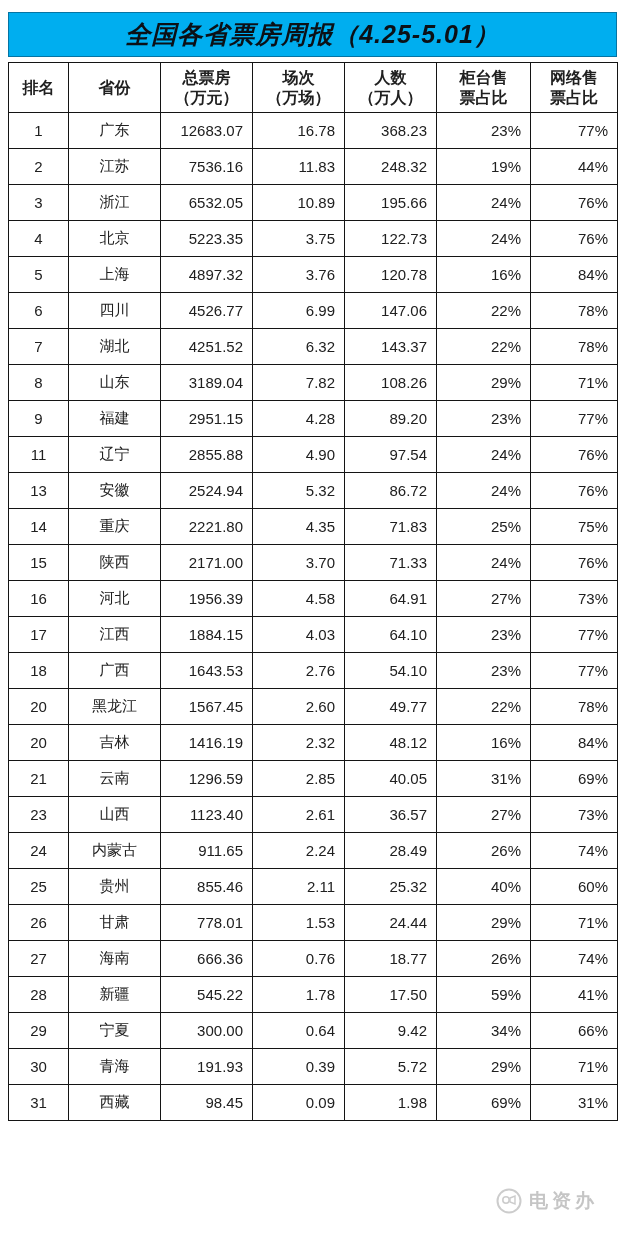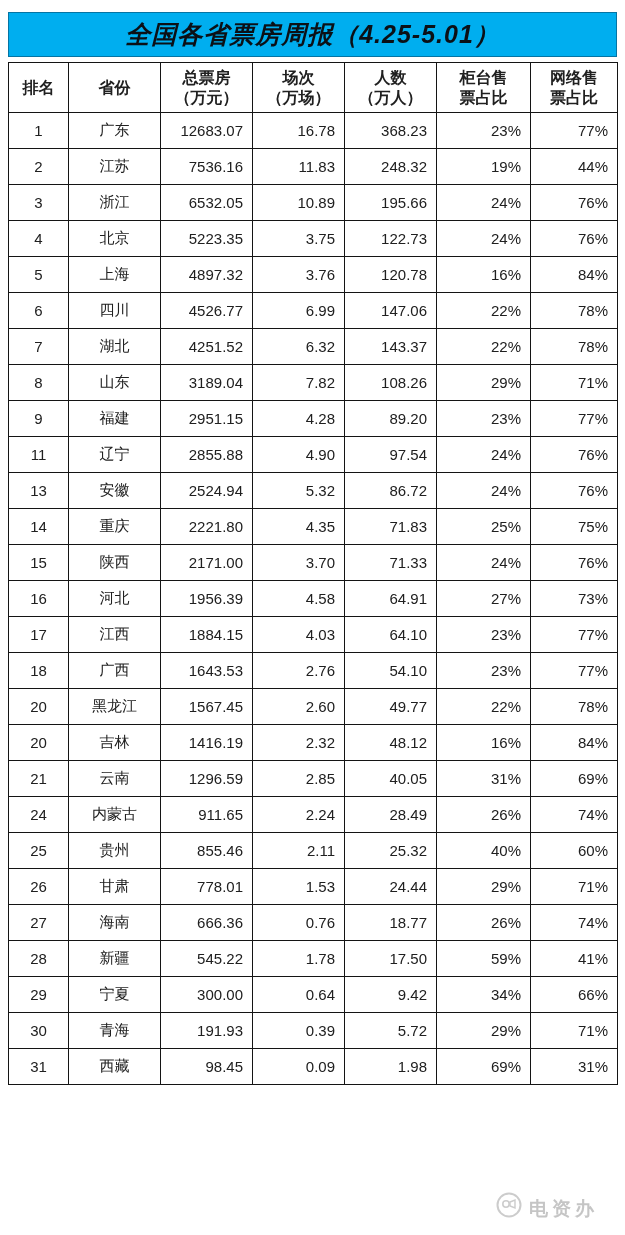--- a/index.html
+++ b/index.html
@@ -56,21 +56,20 @@
   col.w-cnt  { width:94px; }
   col.w-net  { width:87px; }
   .watermark {
     position:absolute; left:496px; top:1188px;
     display:flex; align-items:center; gap:7px;
     opacity:.5; pointer-events:none;
   }
   .watermark .wm-text {
     font-size:19px; font-weight:bold; color:#8d8d8d;
     letter-spacing:4px;
-    margin-top:8px;
   }
   .watermark svg { display:block; }
 </style>
 </head>
 <body>
 
 <div class="sheet">
 
   <div class="titlebar">
     <span class="title-text">全国各省票房周报（4.25-5.01）</span>
@@ -282,20 +281,29 @@
         <tr>
           <td class="c-center">21</td>
           <td class="c-center">云南</td>
           <td class="c-right">1296.59</td>
           <td class="c-right">2.85</td>
           <td class="c-right">40.05</td>
           <td class="c-right">31%</td>
           <td class="c-right">69%</td>
         </tr>
         <tr>
+          <td class="c-center">23</td>
+          <td class="c-center">山西</td>
+          <td class="c-right">1123.40</td>
+          <td class="c-right">2.61</td>
+          <td class="c-right">36.57</td>
+          <td class="c-right">27%</td>
+          <td class="c-right">73%</td>
+        </tr>
+        <tr>
           <td class="c-center">24</td>
           <td class="c-center">内蒙古</td>
           <td class="c-right">911.65</td>
           <td class="c-right">2.24</td>
           <td class="c-right">28.49</td>
           <td class="c-right">26%</td>
           <td class="c-right">74%</td>
         </tr>
         <tr>
           <td class="c-center">25</td>

